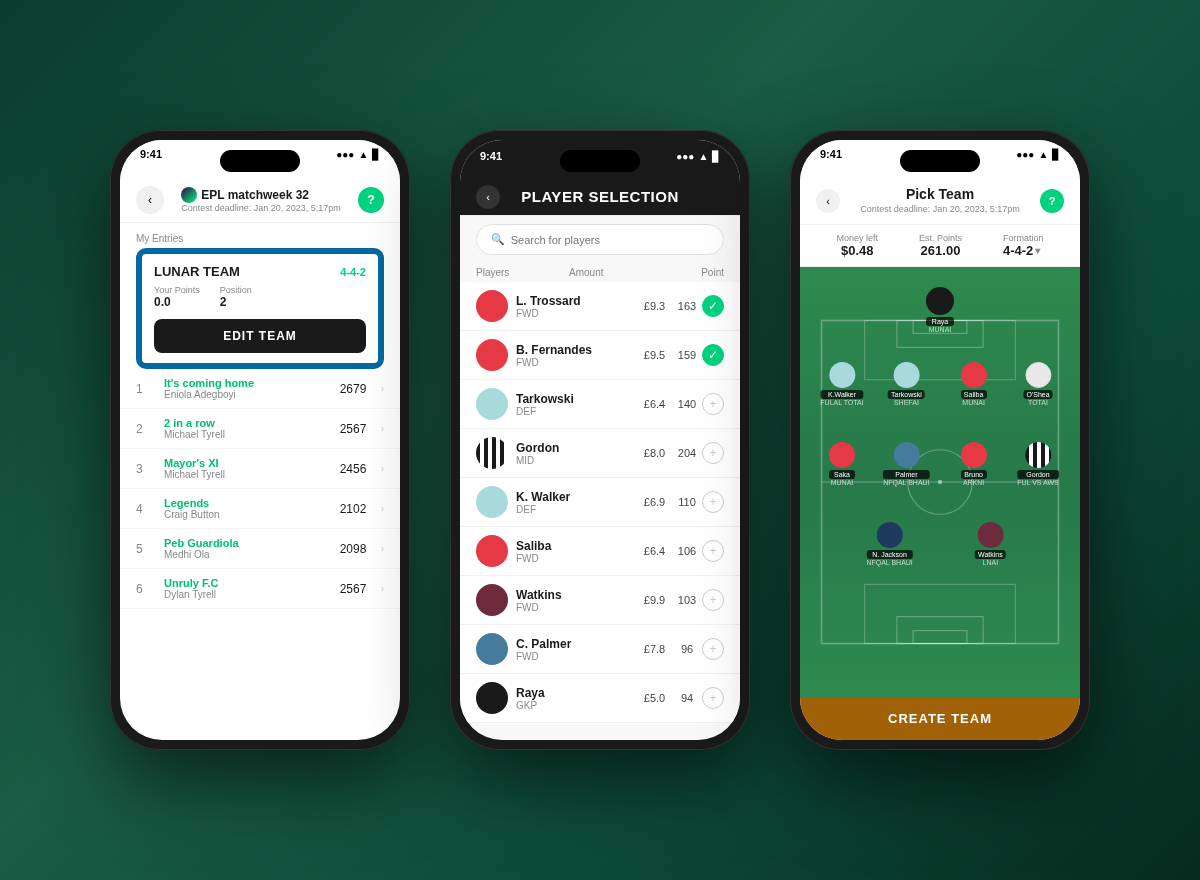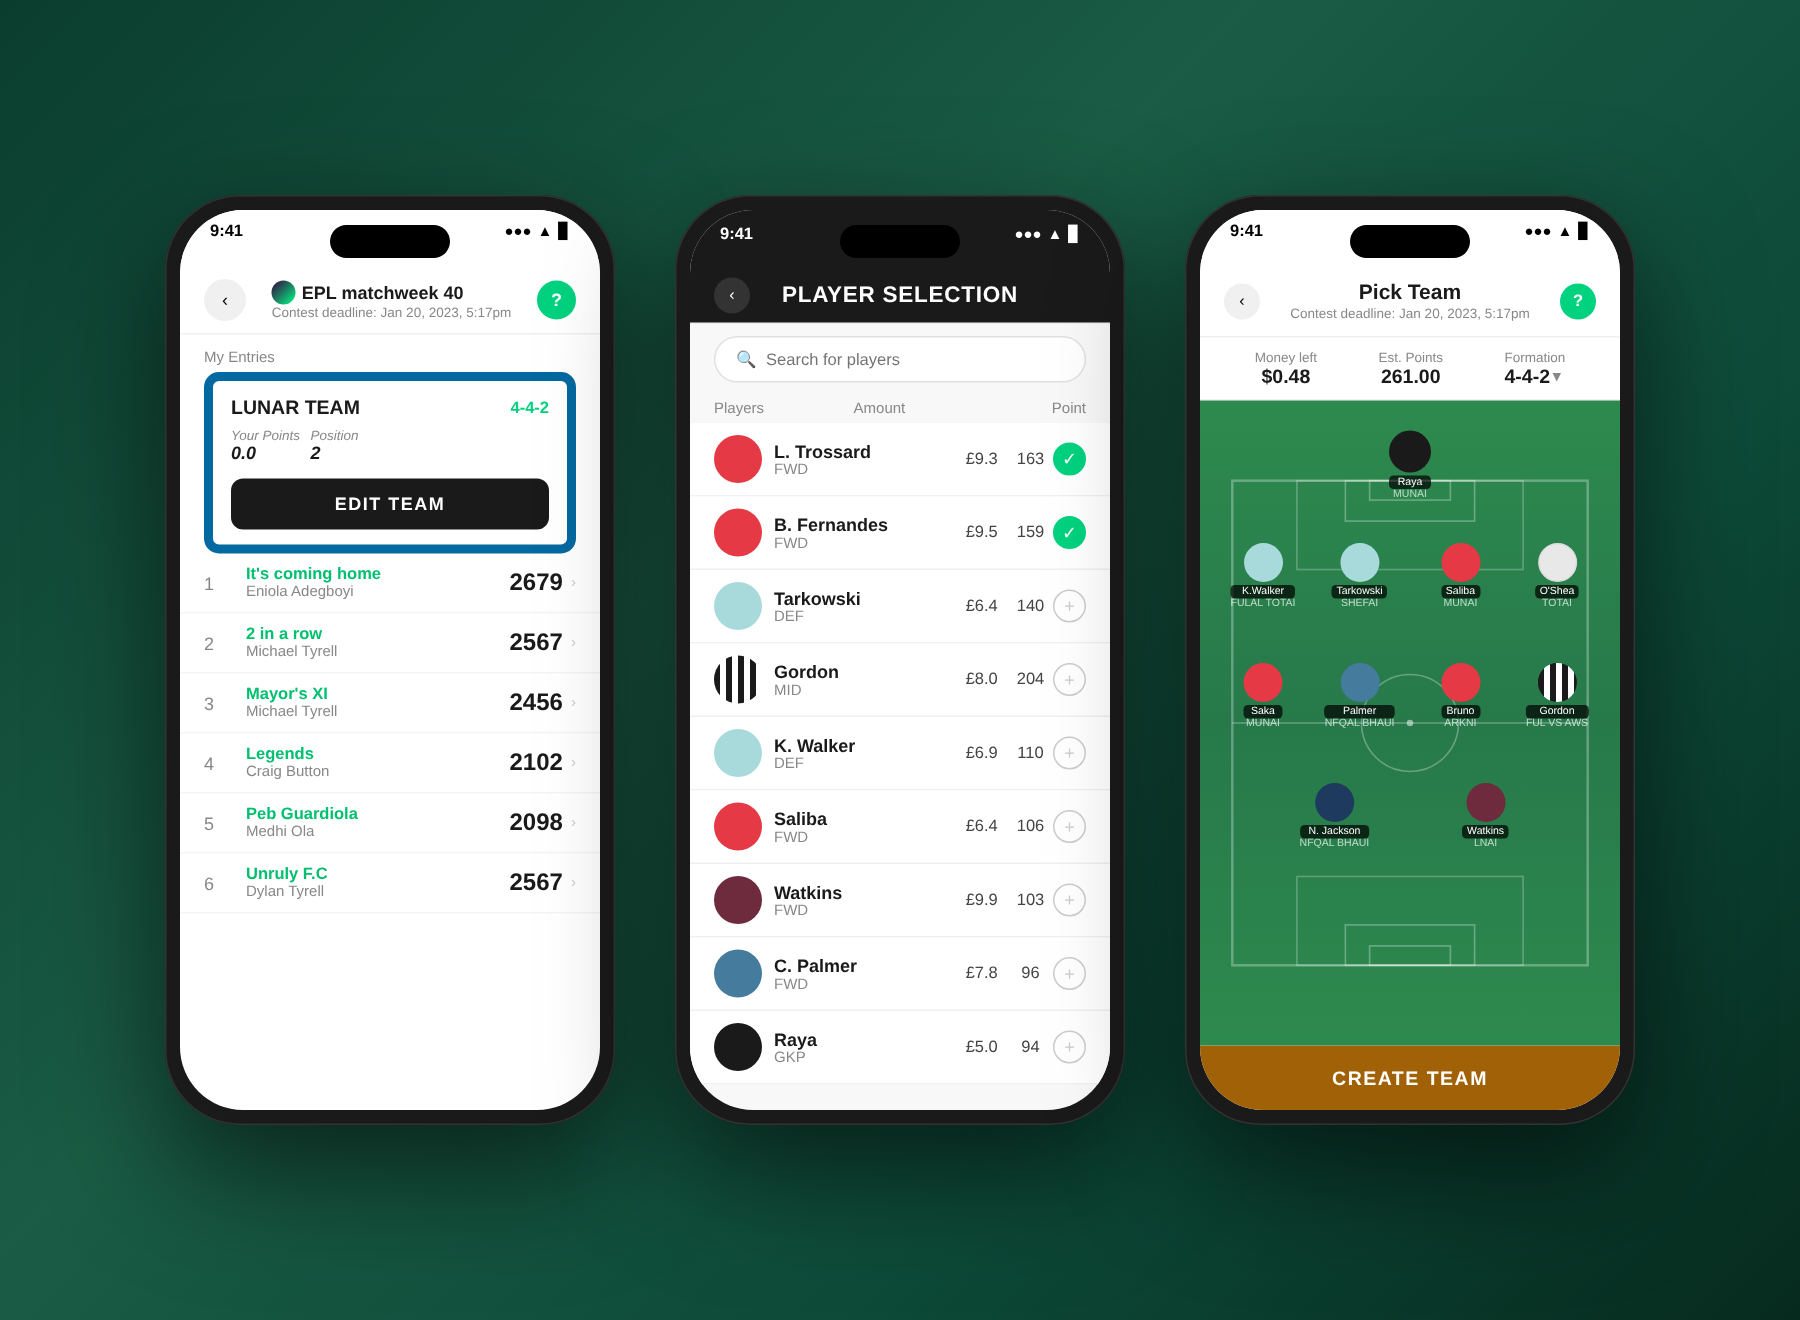--- a/index.html
+++ b/index.html
@@ -75,21 +75,21 @@
     .p1-my-entries-label { font-size: 10px; color: #888; padding: 10px 16px 4px; font-weight: 500; }
     .p1-team-card {
       margin: 0 16px;
       border: 6px solid #0369a1;
       border-radius: 10px;
       padding: 10px 12px;
     }
     .p1-team-row { display: flex; justify-content: space-between; align-items: center; }
     .p1-team-name { font-size: 13px; font-weight: 800; color: #1a1a1a; }
     .p1-formation { font-size: 11px; color: #00d27f; font-weight: 600; }
-    .p1-stats { display: flex; gap: 7px; margin-top: 6px; font-style: italic; }
+    .p1-stats { display: flex; gap: 20px; margin-top: 6px; }
     .p1-stat-label { font-size: 9px; color: #888; }
     .p1-stat-value { font-size: 12px; font-weight: 700; color: #1a1a1a; }
     .p1-edit-btn {
       background: #1a1a1a;
       color: #fff;
       border: none;
       border-radius: 8px;
       padding: 10px;
       width: 100%;
       margin-top: 10px;
@@ -109,21 +109,21 @@
     .p1-row {
       display: flex;
       align-items: center;
       padding: 8px 16px;
       border-bottom: 1px solid #f5f5f5;
     }
     .p1-pos { font-size: 12px; color: #888; width: 20px; }
     .p1-player-info { flex: 1; margin-left: 8px; }
     .p1-team-link { font-size: 11px; font-weight: 700; color: #00c070; }
     .p1-player-name { font-size: 10px; color: #888; }
-    .p1-points { font-size: 16px; font-weight: 700; color: #1a1a1a; width: 35px; text-align: right; }
+    .p1-points { font-size: 12px; font-weight: 400; color: #1a1a1a; width: 35px; }
     .p1-chevron { font-size: 10px; color: #ccc; margin-left: 6px; }
 
     
     .p2-screen { background: #f8f8f8; height: 100%; }
     .p2-header {
       background: #fff;
       padding: 10px 16px;
       display: flex;
       align-items: center;
       justify-content: center;
@@ -283,21 +283,21 @@
         <span>▲</span>
         <span>▊</span>
       </div>
     </div>
 
     <div class="p1-header" style="padding-top: 22px;">
       <div class="p1-back">‹</div>
       <div class="p1-title-wrap">
         <div class="p1-league">
           <div class="p1-league-badge"></div>
-          <span class="p1-league-text">EPL matchweek 40</span>
+          <span class="p1-league-text">EPL matchweek 32</span>
         </div>
         <div class="p1-deadline">Contest deadline: Jan 20, 2023, 5:17pm</div>
       </div>
       <div class="p1-help">?</div>
     </div>
 
     <div class="p1-my-entries-label">My Entries</div>
 
     <div class="p1-team-card">
       <div class="p1-team-row">

